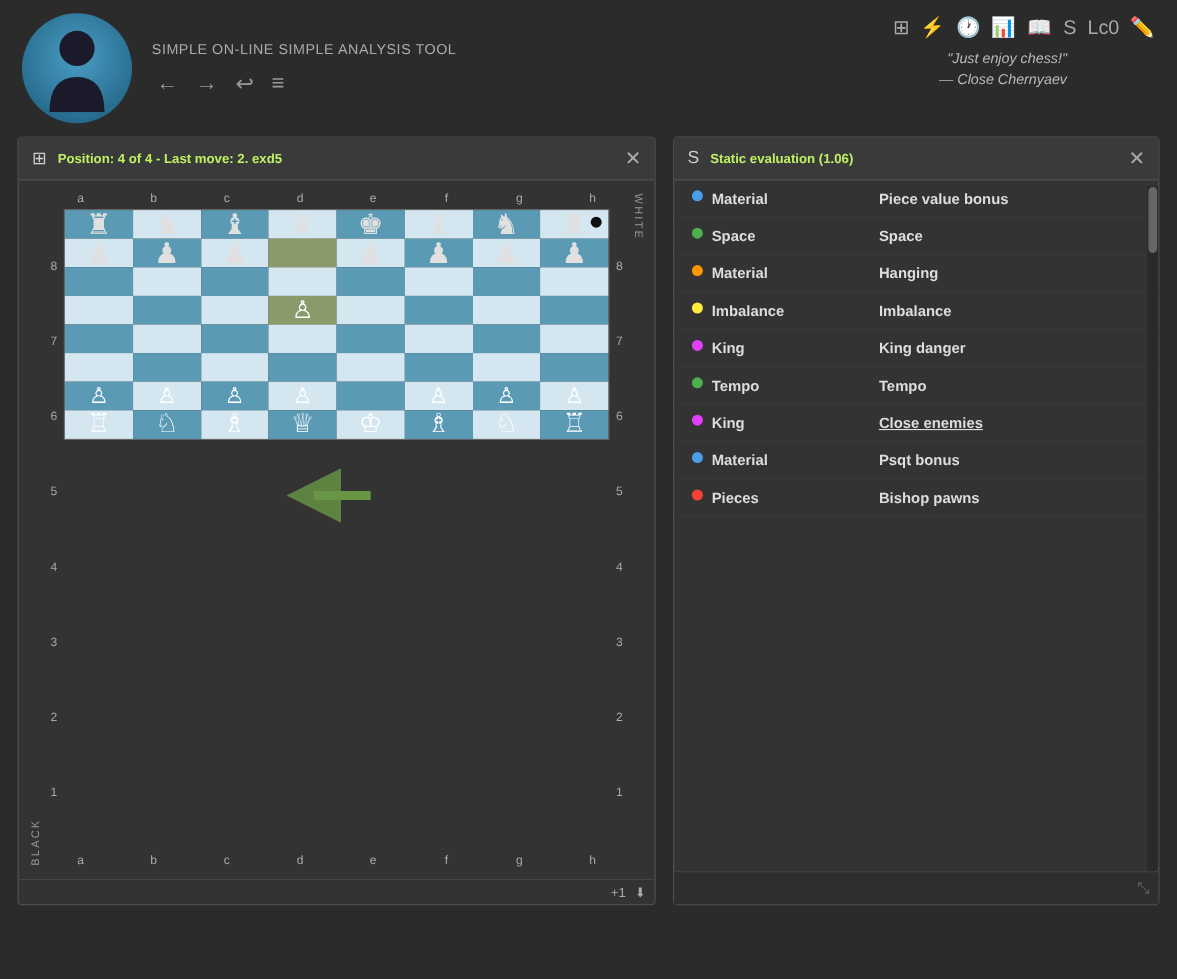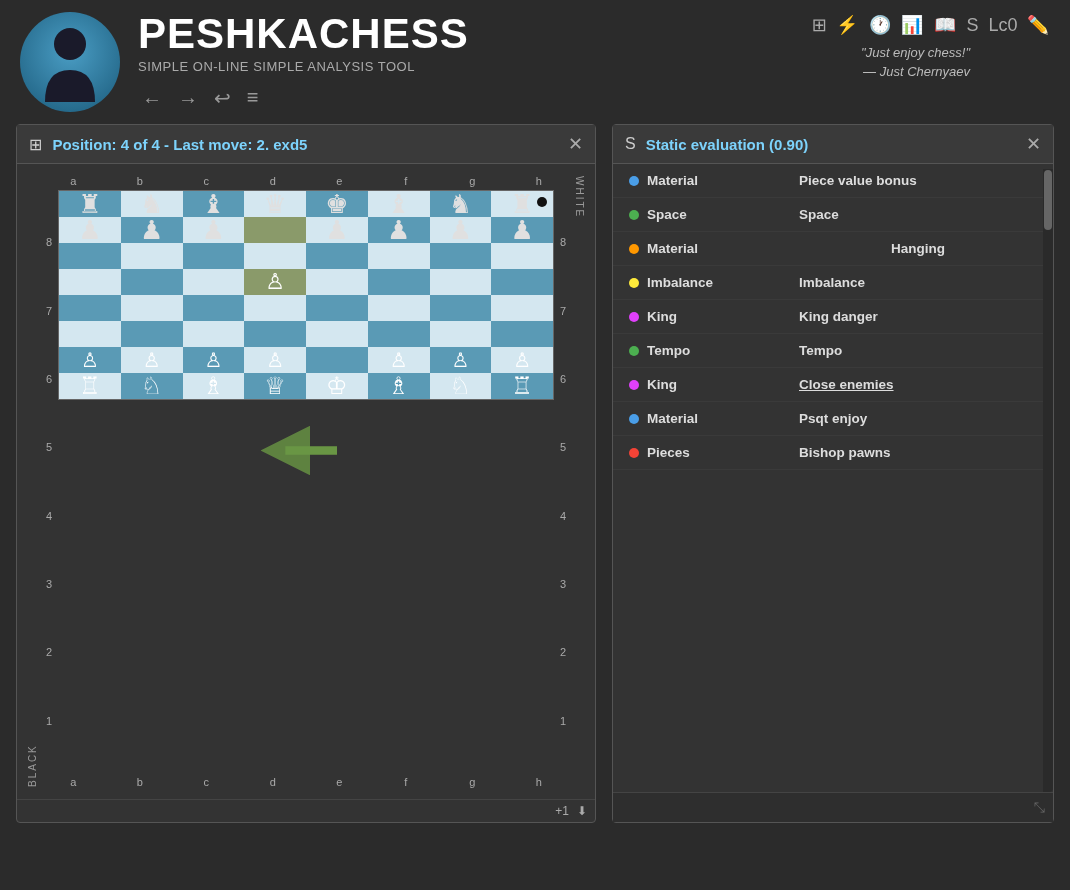--- a/index.html
+++ b/index.html
@@ -111,22 +111,22 @@
       padding: 8px 12px;
       gap: 10px;
     }
     .panel-header-icon {
       font-size: 16px;
       color: #ccc;
     }
     .panel-title {
       flex: 1;
       font-weight: 700;
-      color: #7dd3fc;
-      font-size: 15px;
+      color: #bef264;
+      font-size: 12px;
     }
     .panel-close {
       cursor: pointer;
       color: #aaa;
       font-size: 18px;
       font-weight: 300;
     }
     .fen-bar {
       background: #2a2a2a;
       padding: 6px 12px;
@@ -261,21 +261,21 @@
       display: grid;
       grid-template-columns: 1fr 1.4fr;
       padding: 9px 16px;
       border-bottom: 1px solid #3a3a3a;
       align-items: center;
       font-size: 13.5px;
       font-weight: 600;
     }
     .eval-group {
       display: flex;
-      align-items: center;
+      align-items: flex-start;
       gap: 8px;
     }
     .dot {
       width: 10px;
       height: 10px;
       border-radius: 50%;
       flex-shrink: 0;
     }
     .eval-term { color: #ddd; }
     .eval-footer {
@@ -333,33 +333,32 @@
   </div>
 
   <div class="avatar-circle">
     <svg class="avatar-silhouette" viewBox="0 0 60 80">
       <ellipse cx="30" cy="22" rx="16" ry="16" fill="#1a1a2a"></ellipse>
       <path d="M5 80 Q5 48 30 48 Q55 48 55 80Z" fill="#1a1a2a"></path>
     </svg>
   </div>
 
   <div class="header-title-block">
-    <div class="app-title">PESHKACHESS</div>
     <div class="app-subtitle">SIMPLE ON-LINE SIMPLE ANALYSIS TOOL</div>
     <div class="nav-icons">
       <span class="nav-icon">←</span>
       <span class="nav-icon">→</span>
       <span class="nav-icon">↩</span>
       <span class="nav-icon">≡</span>
     </div>
   </div>
 
   <div class="quote-block" style="margin-left:auto; padding-right: 80px;">
     <div>"Just enjoy chess!"</div>
-    <div>— Just Chernyaev</div>
+    <div>— Close Chernyaev</div>
   </div>
 </div>
 
 <div class="main-area">
 
   <div class="chess-panel">
     <div class="panel-header">
       <span class="panel-header-icon">⊞</span>
       <span class="panel-title">Position: 4 of 4 - Last move: 2. exd5</span>
       <span class="panel-close">✕</span>
@@ -573,21 +572,21 @@
 
     <div class="bottom-bar">
       <span style="color:#aaa; font-size:12px;">+1</span>
       <span style="cursor:pointer; color:#aaa;">⬇</span>
     </div>
   </div>
 
   <div class="eval-panel" style="position:relative;">
     <div class="panel-header">
       <span class="panel-header-icon">S</span>
-      <span class="panel-title">Static evaluation (0.90)</span>
+      <span class="panel-title">Static evaluation (1.06)</span>
       <span class="panel-close">✕</span>
     </div>
 
     <div class="eval-table">
 
       <div id="eval-rows-container">
           <div class="eval-row">
     <div class="eval-group">
       <div class="dot" style="background:#4a9ee8;"></div>
       <span style="color:#ddd; font-weight:600;">Material</span>
@@ -599,21 +598,21 @@
       <div class="dot" style="background:#4caf50;"></div>
       <span style="color:#ddd; font-weight:600;">Space</span>
     </div>
     <div class="eval-term" style="font-weight:600;">Space</div>
   </div>
           <div class="eval-row">
     <div class="eval-group">
       <div class="dot" style="background:#ff9800;"></div>
       <span style="color:#ddd; font-weight:600;">Material</span>
     </div>
-    <div class="eval-term" style="font-weight:600;text-align:center;">Hanging</div>
+    <div class="eval-term" style="font-weight:600;">Hanging</div>
   </div>
           <div class="eval-row">
     <div class="eval-group">
       <div class="dot" style="background:#ffeb3b;"></div>
       <span style="color:#ddd; font-weight:600;">Imbalance</span>
     </div>
     <div class="eval-term" style="font-weight:600;">Imbalance</div>
   </div>
           <div class="eval-row">
     <div class="eval-group">
@@ -634,21 +633,21 @@
       <div class="dot" style="background:#e040fb;"></div>
       <span style="color:#ddd; font-weight:600;">King</span>
     </div>
     <div class="eval-term" style="font-weight:600;text-decoration:underline;">Close enemies</div>
   </div>
           <div class="eval-row">
     <div class="eval-group">
       <div class="dot" style="background:#4a9ee8;"></div>
       <span style="color:#ddd; font-weight:600;">Material</span>
     </div>
-    <div class="eval-term" style="font-weight:600;">Psqt enjoy</div>
+    <div class="eval-term" style="font-weight:600;">Psqt bonus</div>
   </div>
           <div class="eval-row">
     <div class="eval-group">
       <div class="dot" style="background:#f44336;"></div>
       <span style="color:#ddd; font-weight:600;">Pieces</span>
     </div>
     <div class="eval-term" style="font-weight:700;">Bishop pawns</div>
   </div>
         </div>
     </div>

